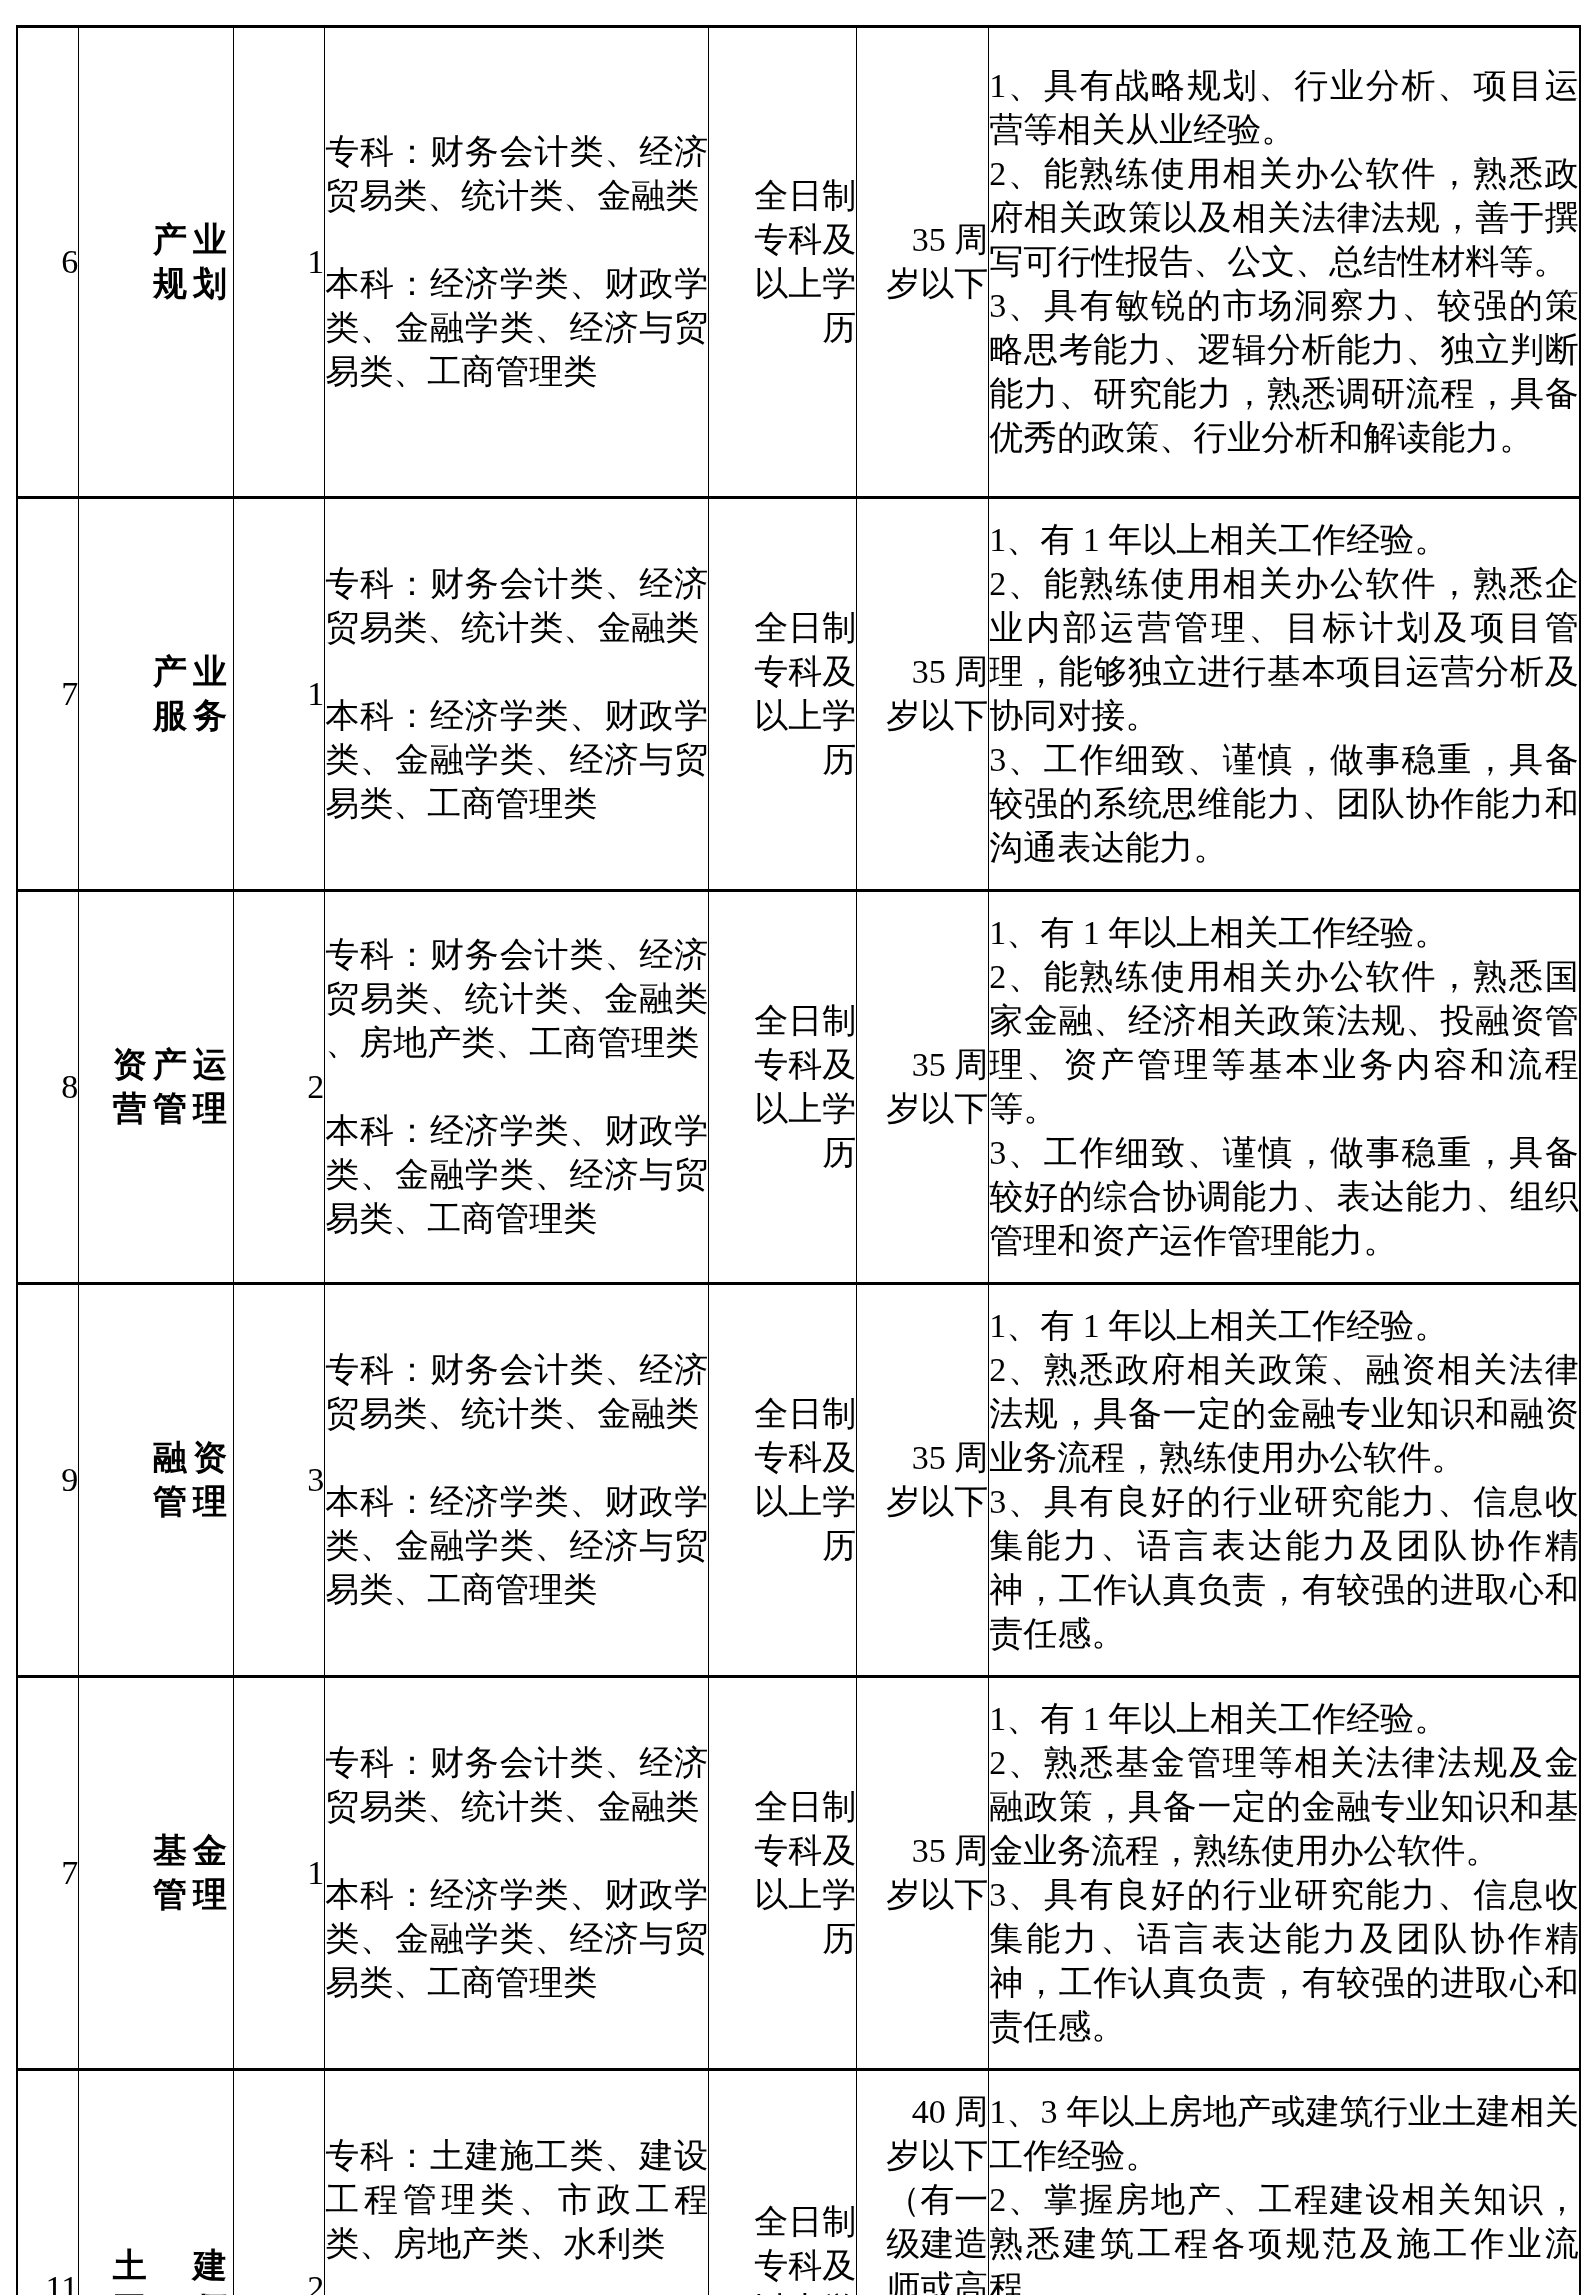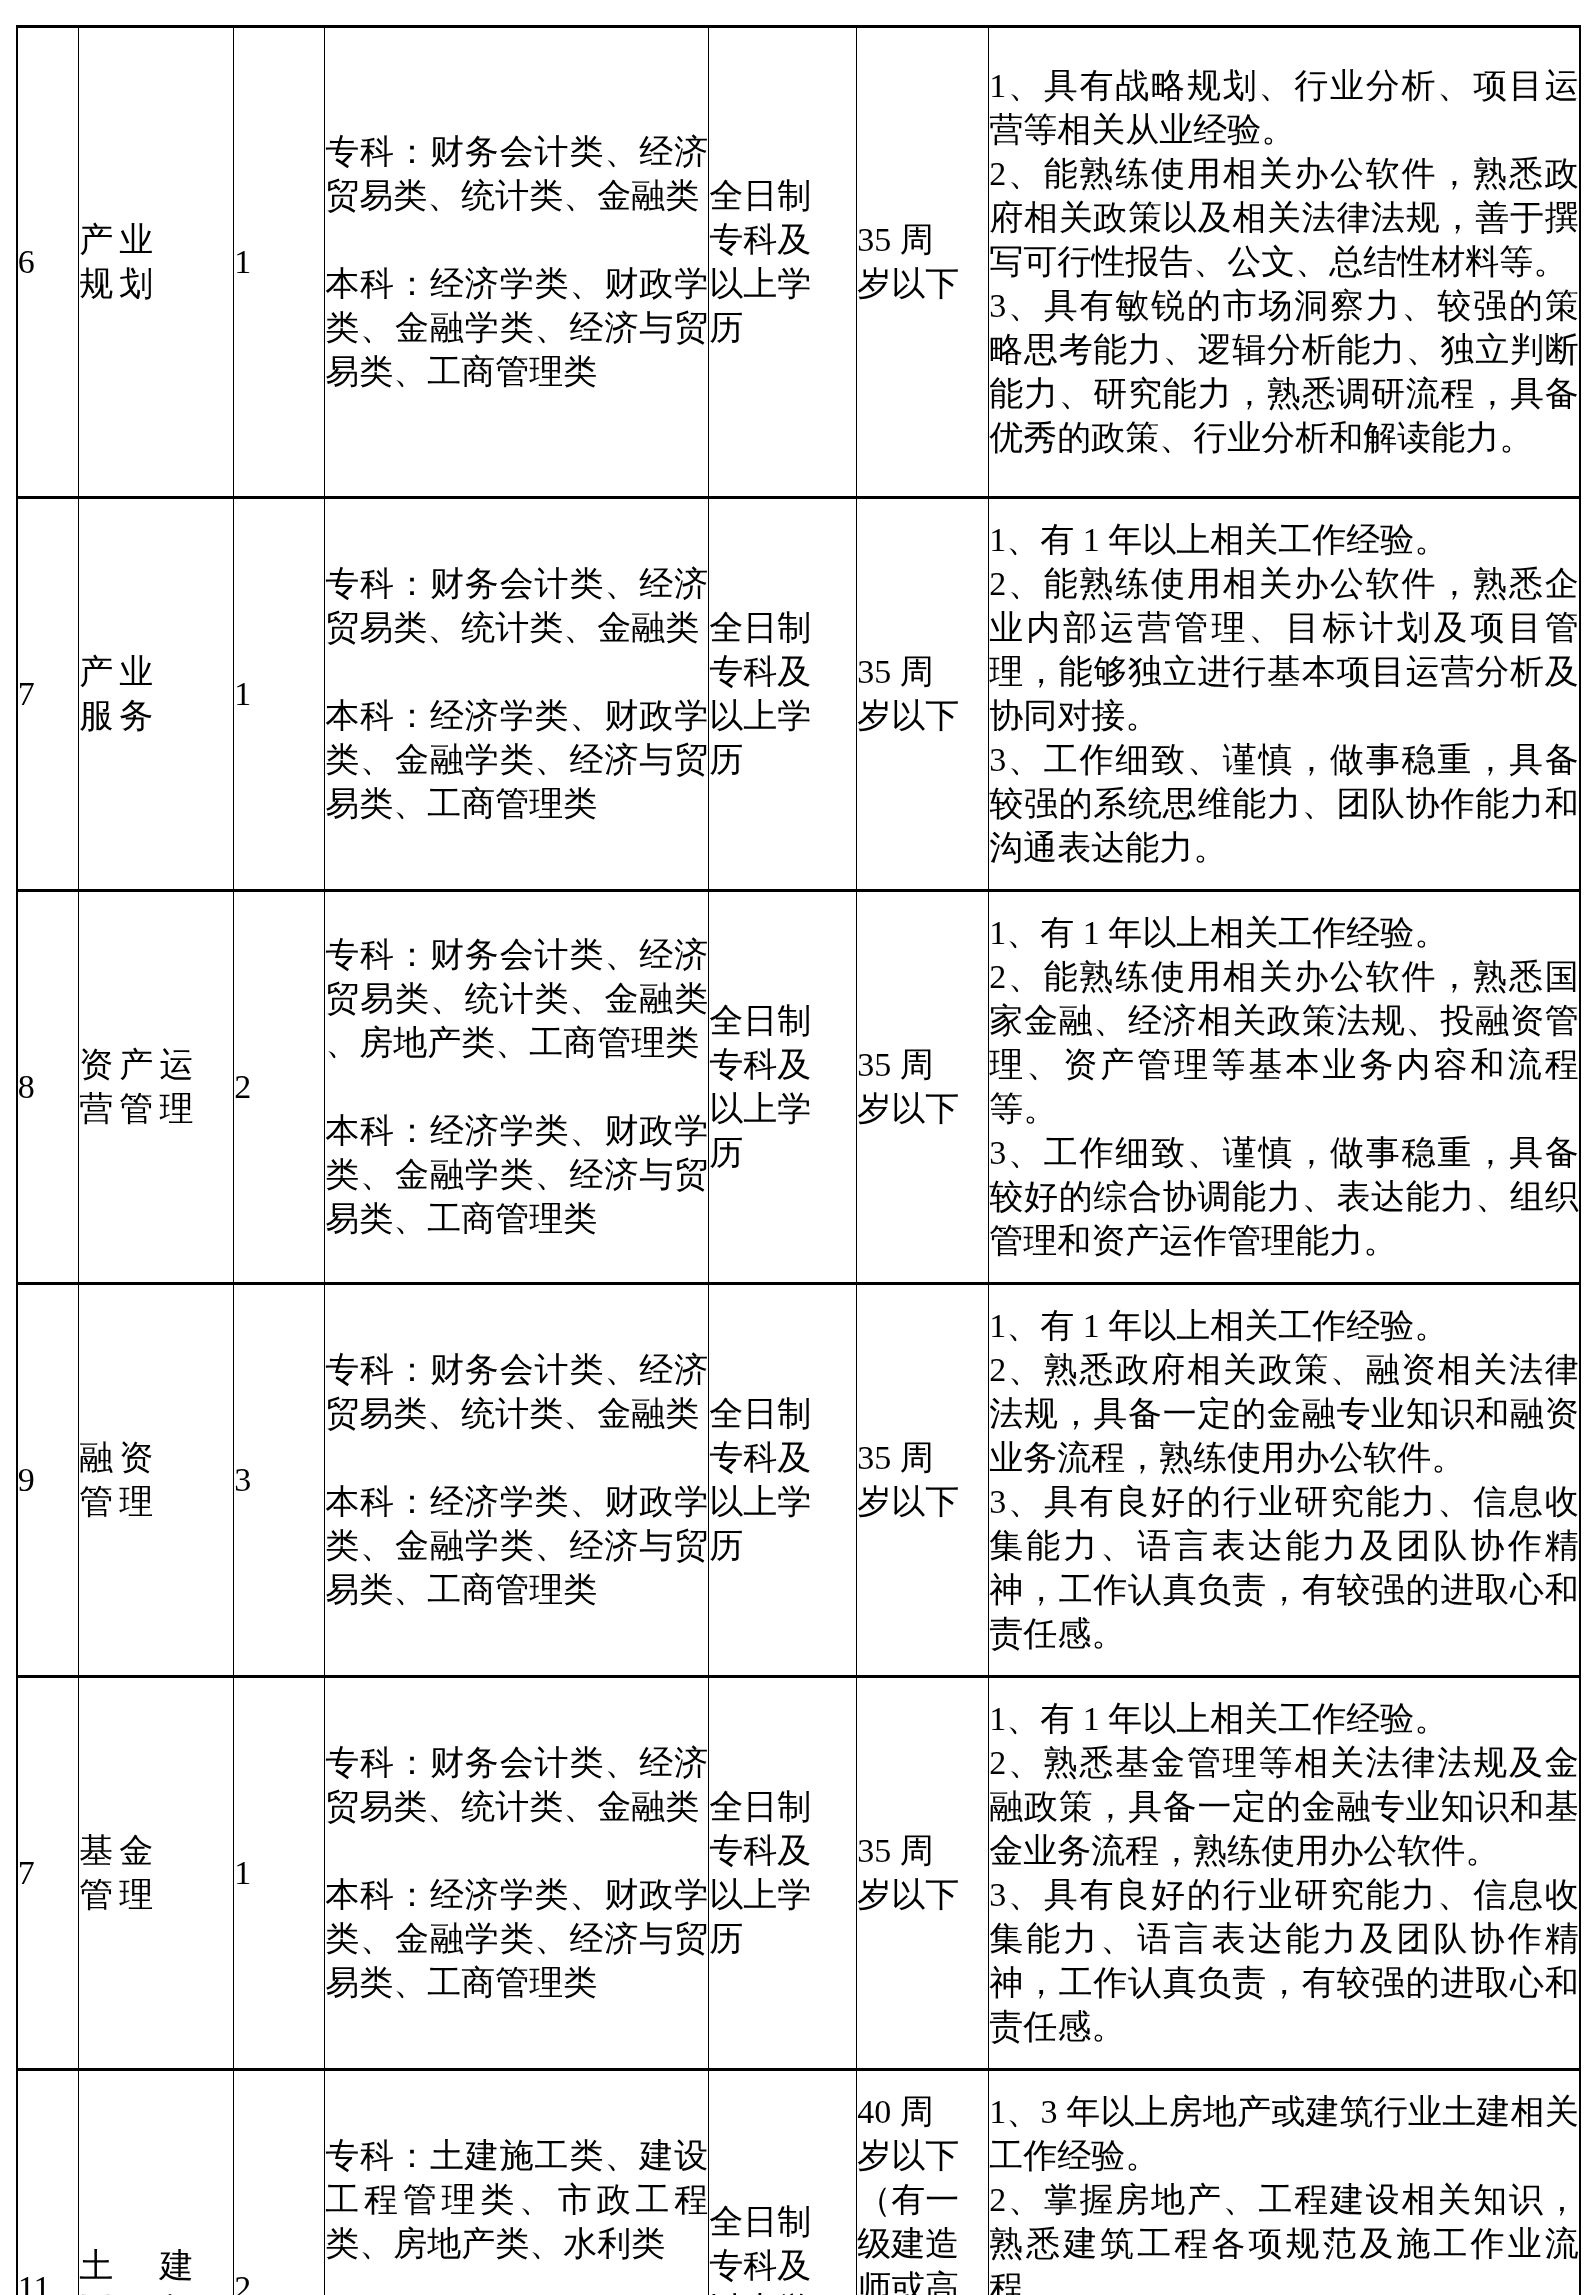--- a/index.html
+++ b/index.html
@@ -25,23 +25,23 @@
   table.jobs td {
     border-left: 1.7px solid #000;
     border-right: 1.7px solid #000;
     border-top: 3.3px solid #000;
     border-bottom: 3.3px solid #000;
     vertical-align: middle;
     overflow: hidden;
     padding: 19px 0;
   }
   table.jobs { border: 2.5px solid #000; }
-  .c { text-align: left; }
+  .c { text-align: right; }
   .pre { white-space: pre-line; }
-  .pos { letter-spacing: 0.18em; }
+  .pos { letter-spacing: 0.18em; font-weight: bold; }
   td.majors { padding: 5px 13.2px 5px 16.5px; text-align: justify; margin-left: 12px; }
   td.req    { padding: 5px 11.6px 5px 13.2px; text-align: justify; }
   td.edu, td.age { padding: 5px 3.3px; }
 </style>
 </head>
 <body>
 
 <div class="page">
   <table class="jobs">
     <colgroup>

